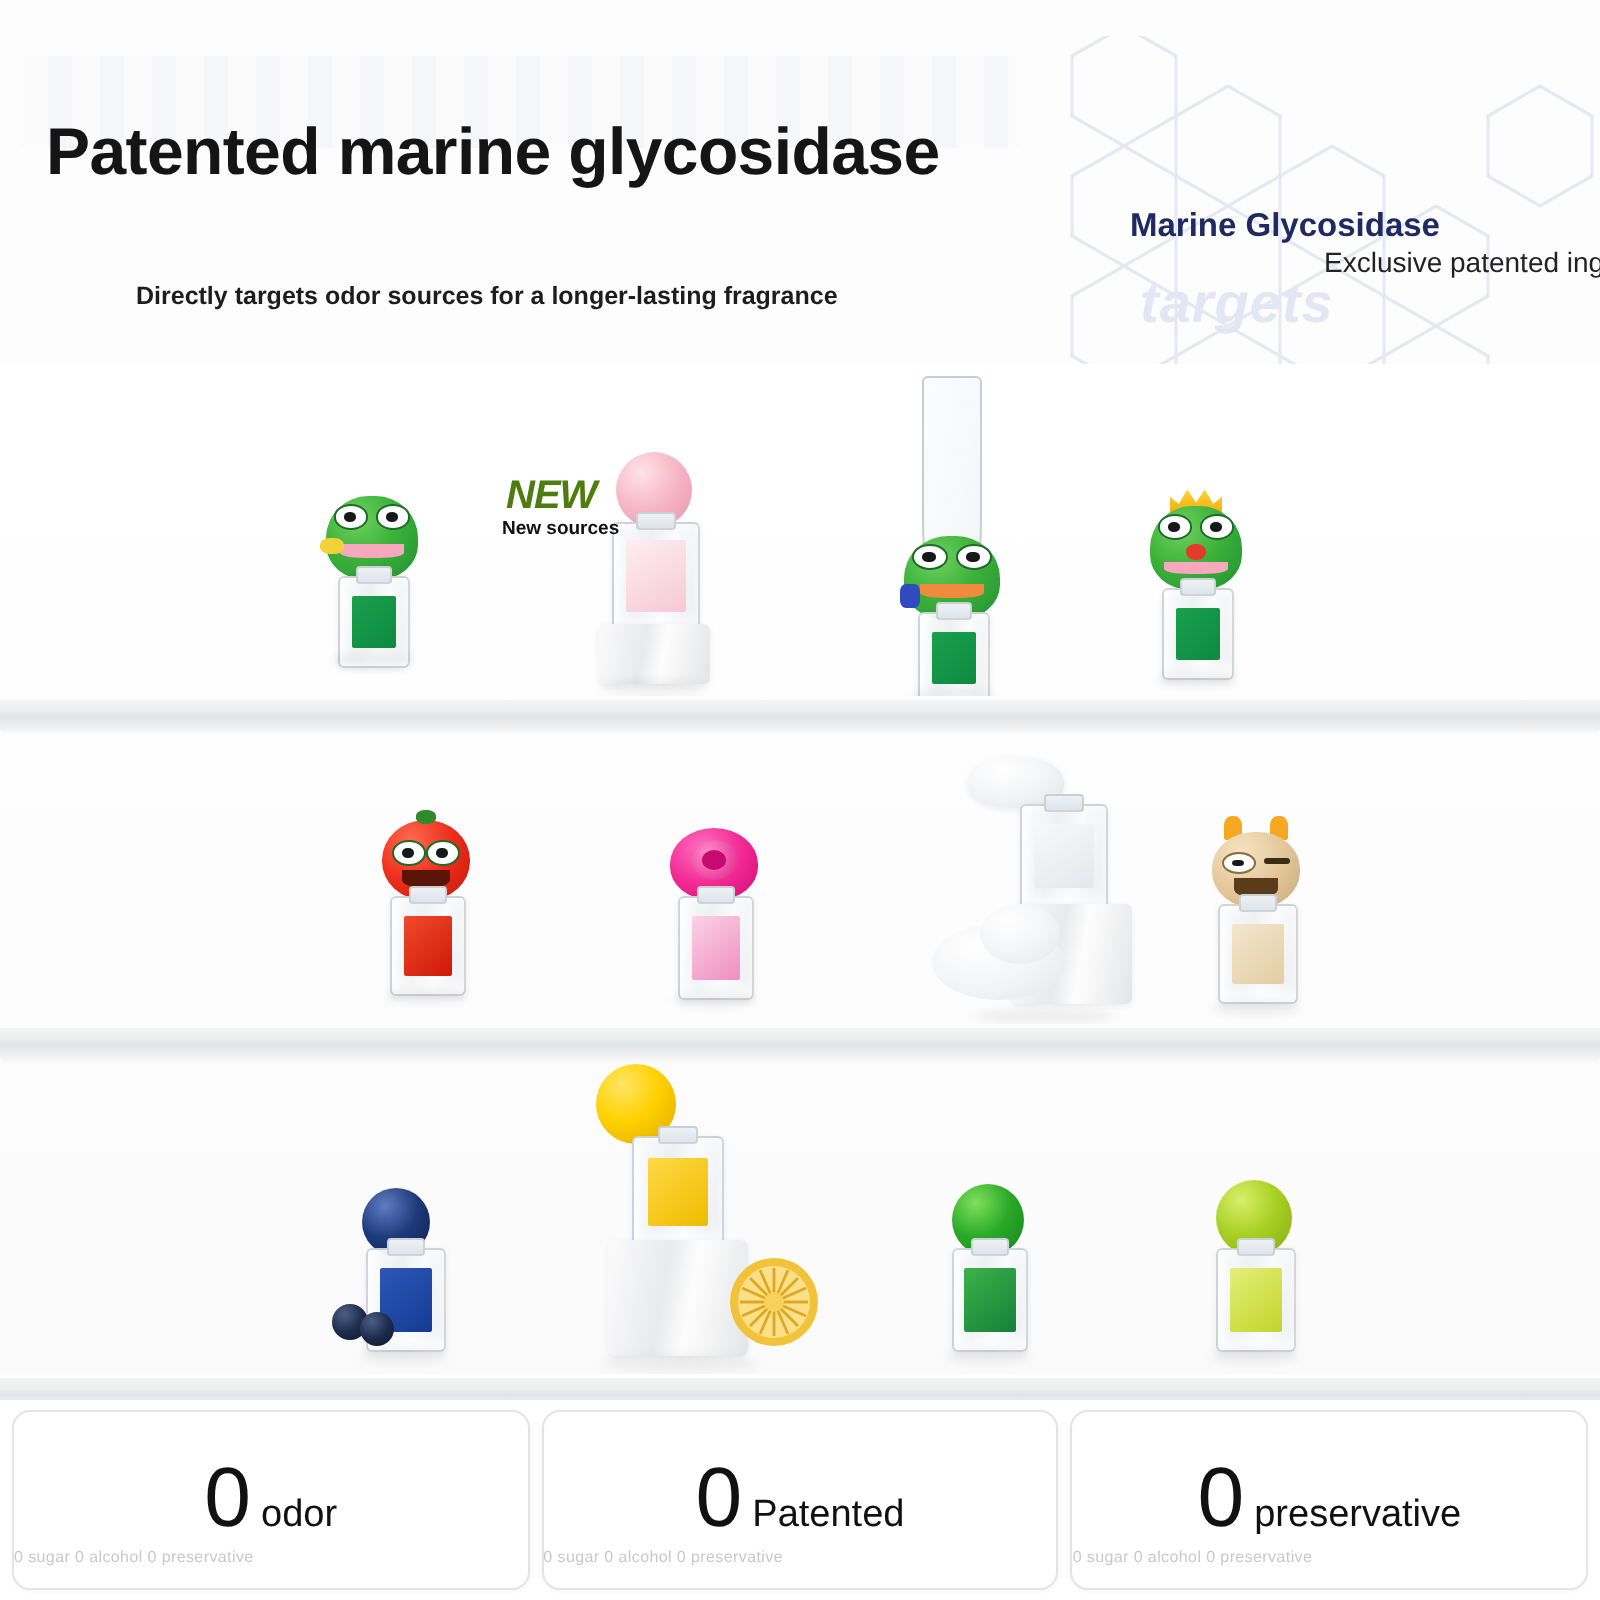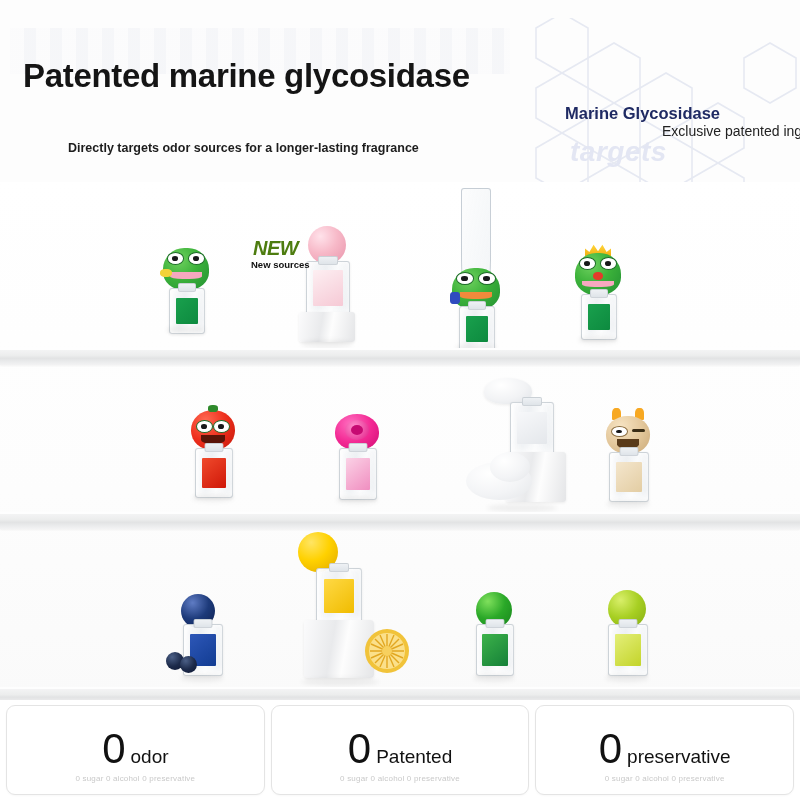--- a/index.html
+++ b/index.html
@@ -109,21 +109,21 @@
 
   
   .claims{position:absolute;left:0;top:700px;width:800px;height:100px;background:#fff;
     display:flex;gap:6px;padding:5px 6px;box-sizing:border-box;}
   .card{flex:1;border:1px solid #e4e4e4;border-radius:9px;background:#fff;position:relative;
     box-shadow:0 1px 2px rgba(0,0,0,.03);}
   .card-main{position:absolute;left:0;right:0;top:22px;display:flex;align-items:baseline;
     justify-content:center;gap:5px;}
   .card-zero{font-size:42px;font-weight:400;color:#111;line-height:1;}
   .card-label{font-size:19px;font-weight:400;color:#111;}
-  .card-note{position:absolute;left:0;right:0;bottom:11px;text-align:center;
+  .card-note{position:absolute;left:0;right:0;bottom:11px;text-align:left;
     font-size:8px;color:#c9c9c9;letter-spacing:.2px;}
 </style>
 </head>
 <body>
 
 <div class="page">
 
   <div class="header">
     <div class="hdr-watermark"></div>
   </div>

